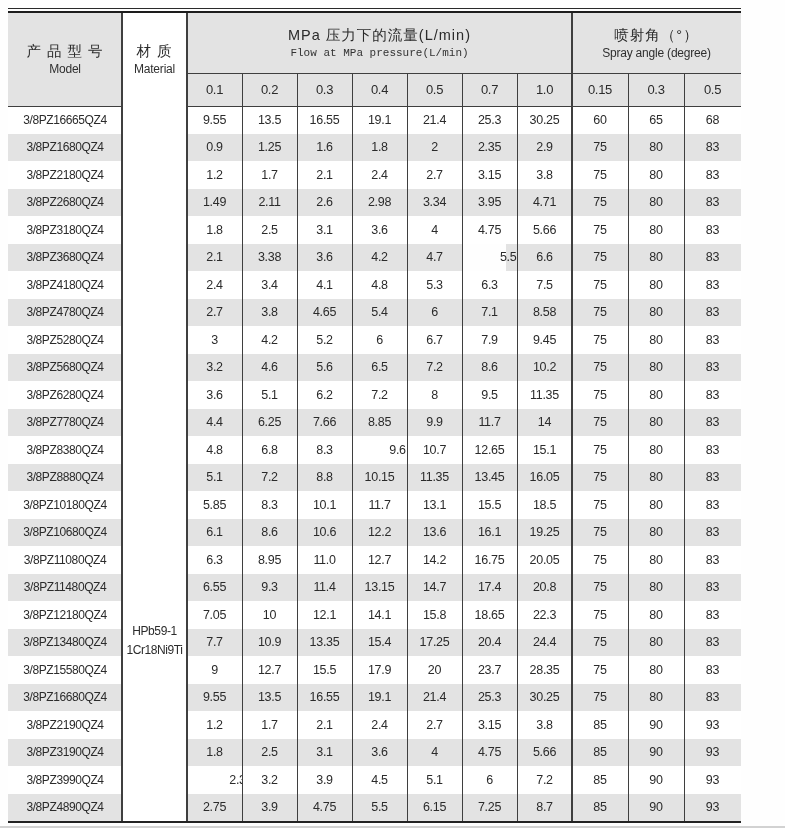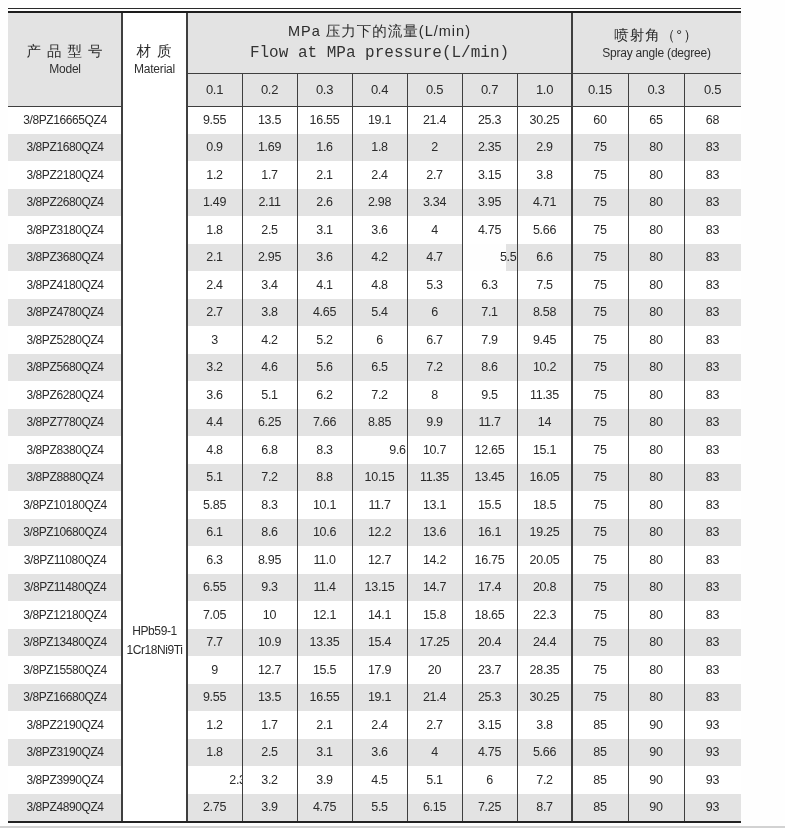--- a/index.html
+++ b/index.html
@@ -24,21 +24,21 @@
     grid-template-rows:60px 33px repeat(26,27.5px);
   }
   .hcell{
     background:#e3e3e3;
     display:flex;flex-direction:column;align-items:center;justify-content:center;
     text-align:center;
   }
   .hcell.white{background:#ffffff;}
   .zh{font-size:14.5px;letter-spacing:1px;color:#2b2b2b;line-height:1.45;}
   .en{font-size:12px;color:#2f2f2f;line-height:1.3;letter-spacing:-0.2px;}
-  .en-mono{font-family:"Liberation Mono",monospace;font-size:16px;color:#333;line-height:1.4;}
+  .en-mono{font-family:"Liberation Mono",monospace;font-size:11px;color:#333;line-height:1.4;}
   .pcell{
     background:#e3e3e3;display:flex;align-items:center;justify-content:center;
     font-size:13px;letter-spacing:-0.3px;color:#2b2b2b;
   }
   .bcell{
     display:flex;align-items:center;justify-content:center;
     font-size:12.5px;letter-spacing:-0.3px;color:#2b2b2b;background:#ffffff;
   }
   .bcell.mcell{font-size:12px;letter-spacing:-0.4px;}
   .bcell.shade{background:#e3e3e3;}
@@ -115,21 +115,21 @@
         <div class="bcell" style="grid-area: 3 / 5;">16.55</div>
         <div class="bcell" style="grid-area: 3 / 6;">19.1</div>
         <div class="bcell" style="grid-area: 3 / 7;">21.4</div>
         <div class="bcell" style="grid-area: 3 / 8;">25.3</div>
         <div class="bcell" style="grid-area: 3 / 9;">30.25</div>
         <div class="bcell" style="grid-area: 3 / 10;">60</div>
         <div class="bcell" style="grid-area: 3 / 11;">65</div>
         <div class="bcell" style="grid-area: 3 / 12;">68</div>
         <div class="bcell mcell shade" style="grid-area: 4 / 1;">3/8PZ1680QZ4</div>
         <div class="bcell shade" style="grid-area: 4 / 3;">0.9</div>
-        <div class="bcell shade" style="grid-area: 4 / 4;">1.69</div>
+        <div class="bcell shade" style="grid-area: 4 / 4;">1.25</div>
         <div class="bcell shade" style="grid-area: 4 / 5;">1.6</div>
         <div class="bcell shade" style="grid-area: 4 / 6;">1.8</div>
         <div class="bcell shade" style="grid-area: 4 / 7;">2</div>
         <div class="bcell shade" style="grid-area: 4 / 8;">2.35</div>
         <div class="bcell shade" style="grid-area: 4 / 9;">2.9</div>
         <div class="bcell shade" style="grid-area: 4 / 10;">75</div>
         <div class="bcell shade" style="grid-area: 4 / 11;">80</div>
         <div class="bcell shade" style="grid-area: 4 / 12;">83</div>
         <div class="bcell mcell" style="grid-area: 5 / 1;">3/8PZ2180QZ4</div>
         <div class="bcell" style="grid-area: 5 / 3;">1.2</div>
@@ -159,21 +159,21 @@
         <div class="bcell" style="grid-area: 7 / 5;">3.1</div>
         <div class="bcell" style="grid-area: 7 / 6;">3.6</div>
         <div class="bcell" style="grid-area: 7 / 7;">4</div>
         <div class="bcell" style="grid-area: 7 / 8;">4.75</div>
         <div class="bcell" style="grid-area: 7 / 9;">5.66</div>
         <div class="bcell" style="grid-area: 7 / 10;">75</div>
         <div class="bcell" style="grid-area: 7 / 11;">80</div>
         <div class="bcell" style="grid-area: 7 / 12;">83</div>
         <div class="bcell mcell shade" style="grid-area: 8 / 1;">3/8PZ3680QZ4</div>
         <div class="bcell shade" style="grid-area: 8 / 3;">2.1</div>
-        <div class="bcell shade" style="grid-area: 8 / 4;">2.95</div>
+        <div class="bcell shade" style="grid-area: 8 / 4;">3.38</div>
         <div class="bcell shade" style="grid-area: 8 / 5;">3.6</div>
         <div class="bcell shade" style="grid-area: 8 / 6;">4.2</div>
         <div class="bcell shade" style="grid-area: 8 / 7;">4.7</div>
         <div class="bcell shade" style="grid-area: 8 / 8; margin-left: 44px;">5.55</div>
         <div class="bcell shade" style="grid-area: 8 / 9;">6.6</div>
         <div class="bcell shade" style="grid-area: 8 / 10;">75</div>
         <div class="bcell shade" style="grid-area: 8 / 11;">80</div>
         <div class="bcell shade" style="grid-area: 8 / 12;">83</div>
         <div class="bcell mcell" style="grid-area: 9 / 1;">3/8PZ4180QZ4</div>
         <div class="bcell" style="grid-area: 9 / 3;">2.4</div>

